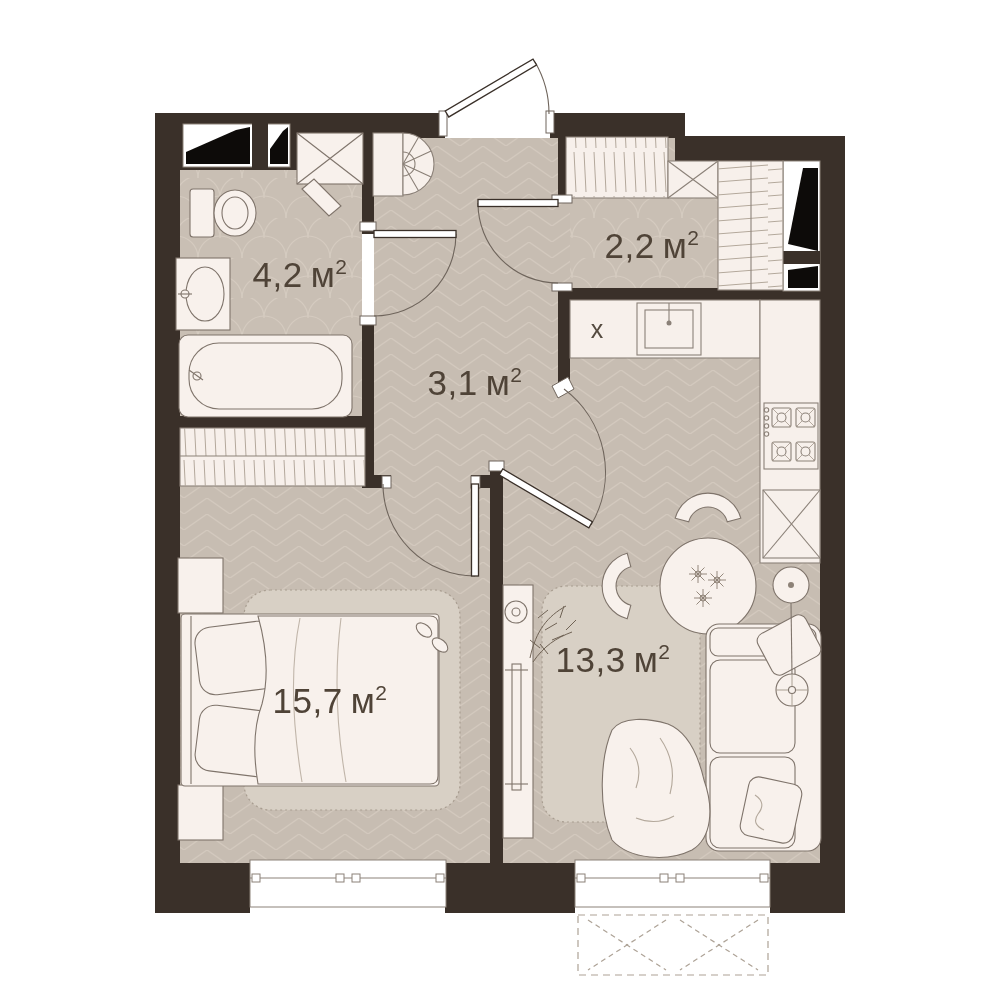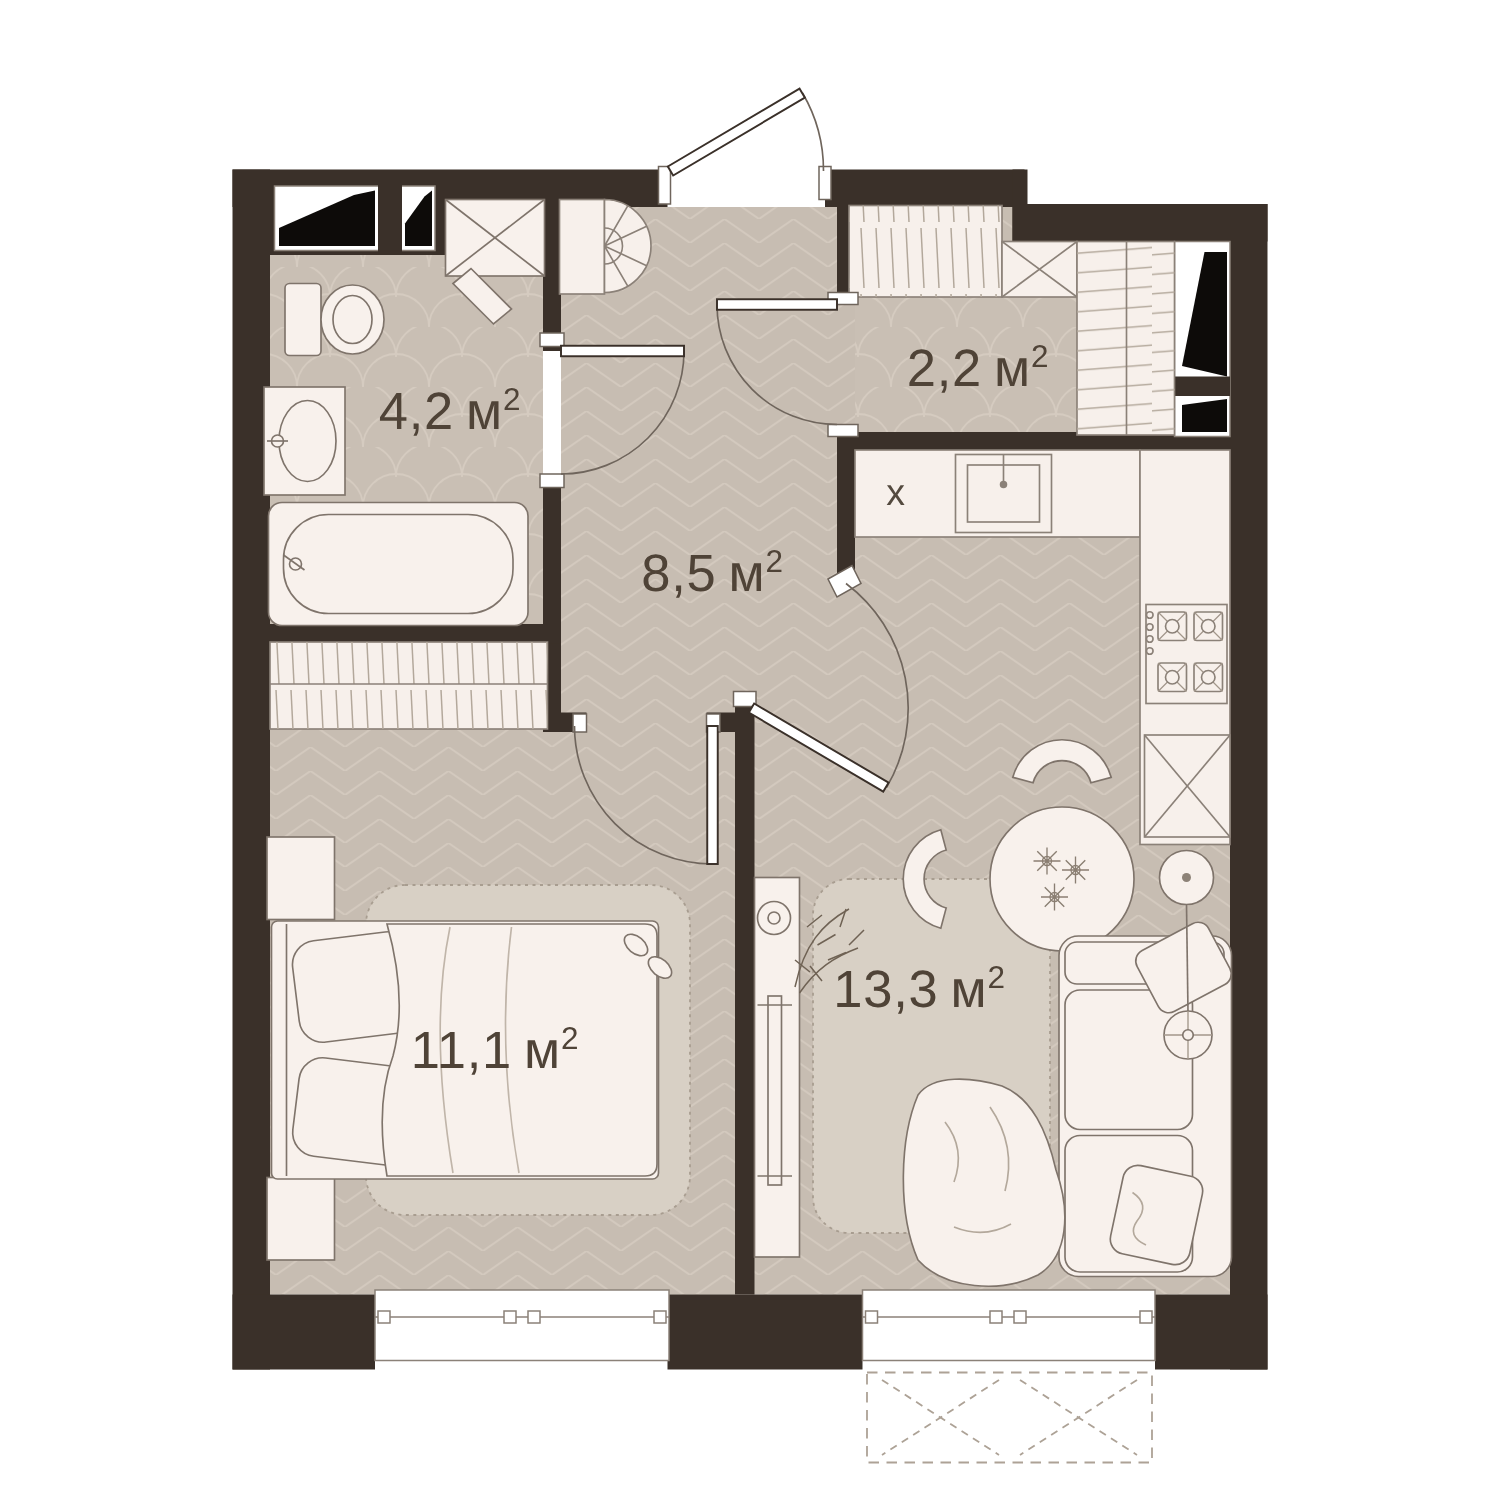--- a/index.html
+++ b/index.html
@@ -261,22 +261,22 @@
   </g>
 </svg>
 
 <div class="lbl" style="left:300px;top:257px">
   <span>4,2</span><span class="unit">м</span><sup>2</sup>
 </div>
 <div class="lbl" style="left:652px;top:228px">
   <span>2,2</span><span class="unit">м</span><sup>2</sup>
 </div>
 <div class="lbl" style="left:475px;top:365px">
-  <span>8,5</span><span class="unit">м</span><sup>2</sup>
+  <span>3,1</span><span class="unit">м</span><sup>2</sup>
 </div>
 <div class="lbl" style="left:330px;top:683px">
-  <span>11,1</span><span class="unit">м</span><sup>2</sup>
+  <span>15,7</span><span class="unit">м</span><sup>2</sup>
 </div>
 <div class="lbl" style="left:613px;top:642px">
   <span>13,3</span><span class="unit">м</span><sup>2</sup>
 </div>
 <div class="xmark" style="left:597px;top:311px">x</div>
 </div>
 
 </body></html>

